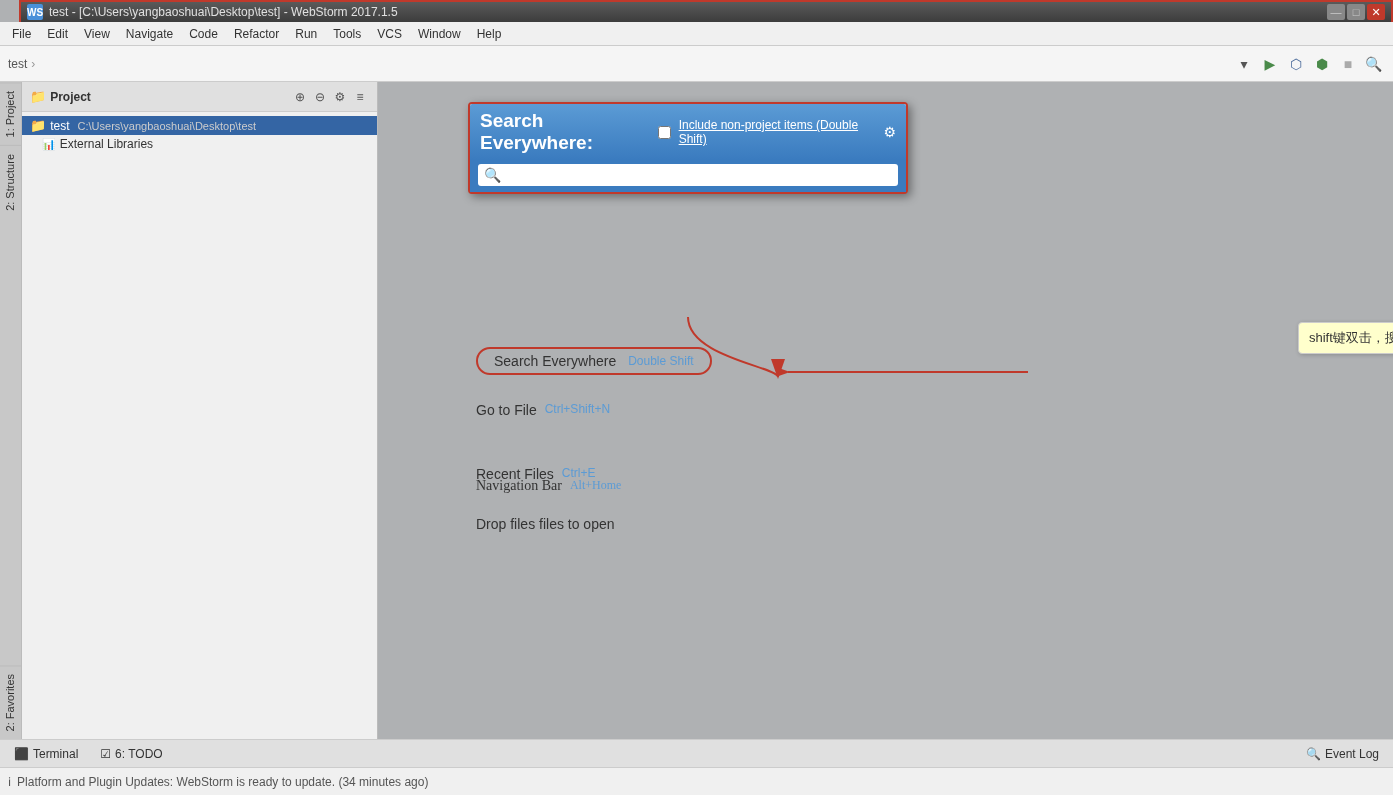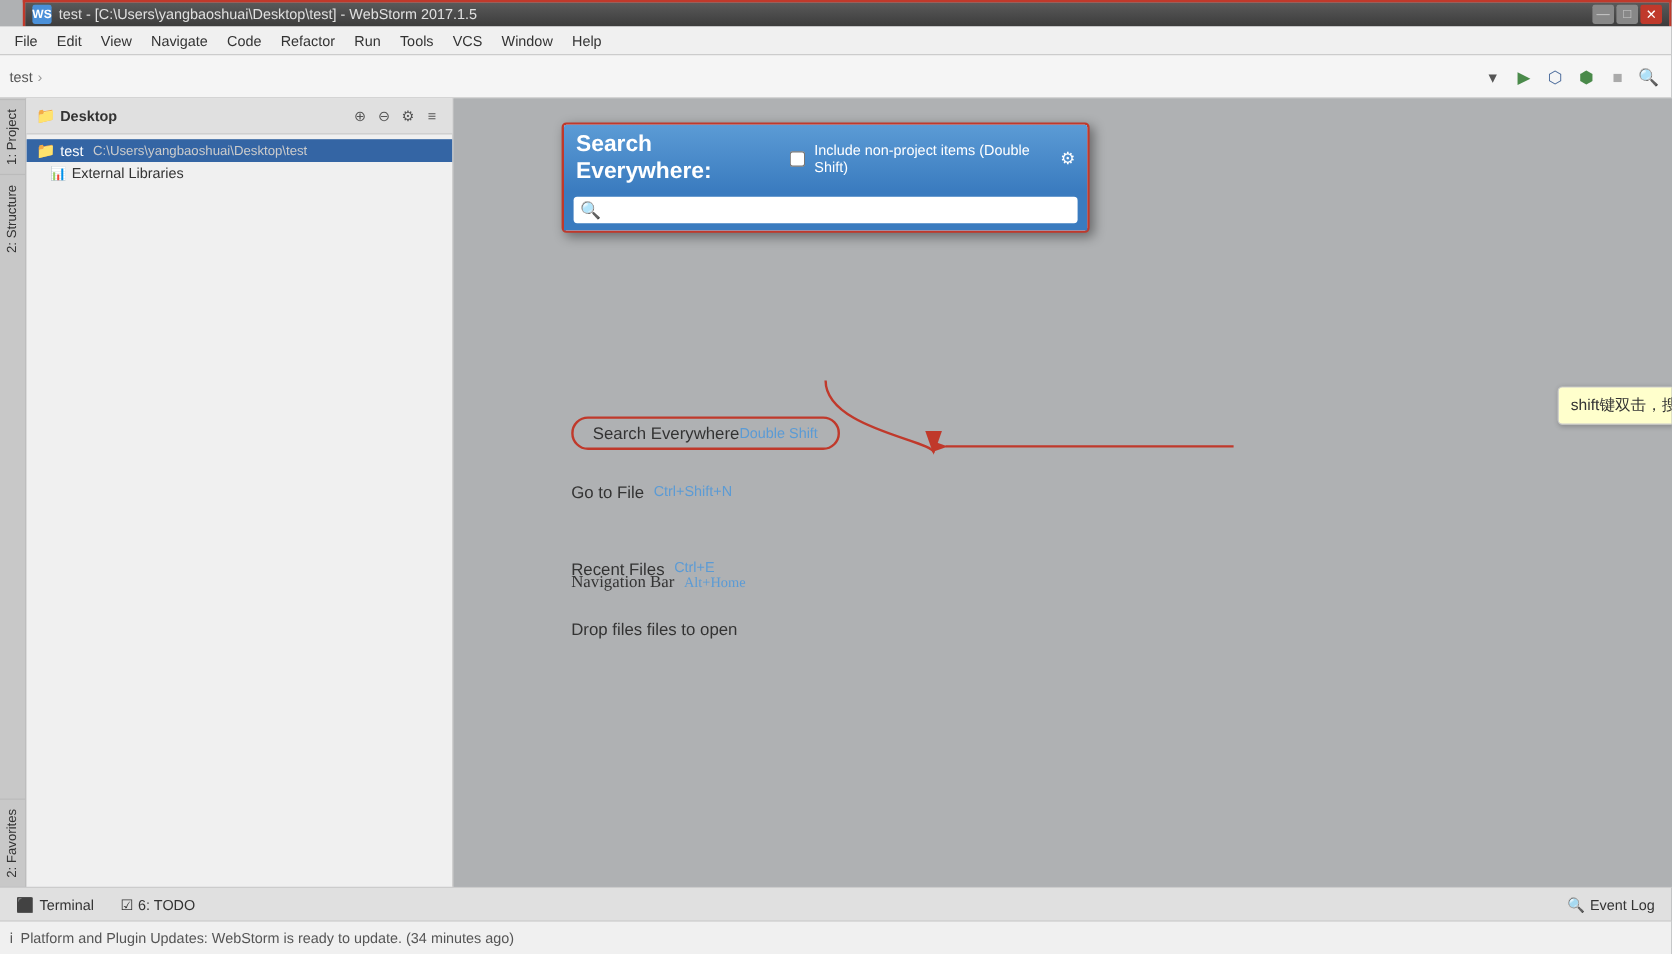--- a/index.html
+++ b/index.html
@@ -224,20 +224,21 @@
       font-size: 19px;
     }
     #search-include-checkbox {
       width: 13px;
       height: 13px;
       margin-left: auto;
     }
     #search-include-label {
       color: white;
       font-size: 12px;
+      text-decoration: underline;
     }
     #search-gear-icon {
       color: white;
       font-size: 14px;
       cursor: pointer;
     }
     #search-input-area {
       background: #3a7bbf;
       padding: 4px 8px 6px;
     }
@@ -294,21 +295,21 @@
     .hint-text-blue {
       font-size: 12px;
       color: #5b9bd5;
     }
     .hint-box {
       border: 2px solid #c0392b;
       border-radius: 15px;
       padding: 4px 16px;
       display: inline-flex;
       align-items: center;
-      gap: 0;
+      gap: 12px;
     }
 
     
     #bottom-tabs {
       height: 28px;
       background: #e0e0e0;
       display: flex;
       align-items: center;
       padding: 0 4px;
       border-top: 1px solid #ccc;
@@ -398,21 +399,21 @@
 
   <div id="left-tabs">
     <div class="side-tab">1: Project</div>
     <div class="side-tab">2: Structure</div>
     <div class="side-tab" style="margin-top:auto;">2: Favorites</div>
   </div>
 
   <div id="project-panel">
     <div id="project-panel-header">
       <span style="font-size:13px;">📁</span>
-      <span id="project-panel-title">Desktop</span>
+      <span id="project-panel-title">Project</span>
       <div style="display:flex;gap:2px;margin-left:auto;">
         <div class="panel-icon-btn">⊕</div>
         <div class="panel-icon-btn">⊖</div>
         <div class="panel-icon-btn">⚙</div>
         <div class="panel-icon-btn">≡</div>
       </div>
     </div>
     <div id="project-tree">
       <div class="tree-item selected">
         <span class="tree-folder-icon">📁</span>

